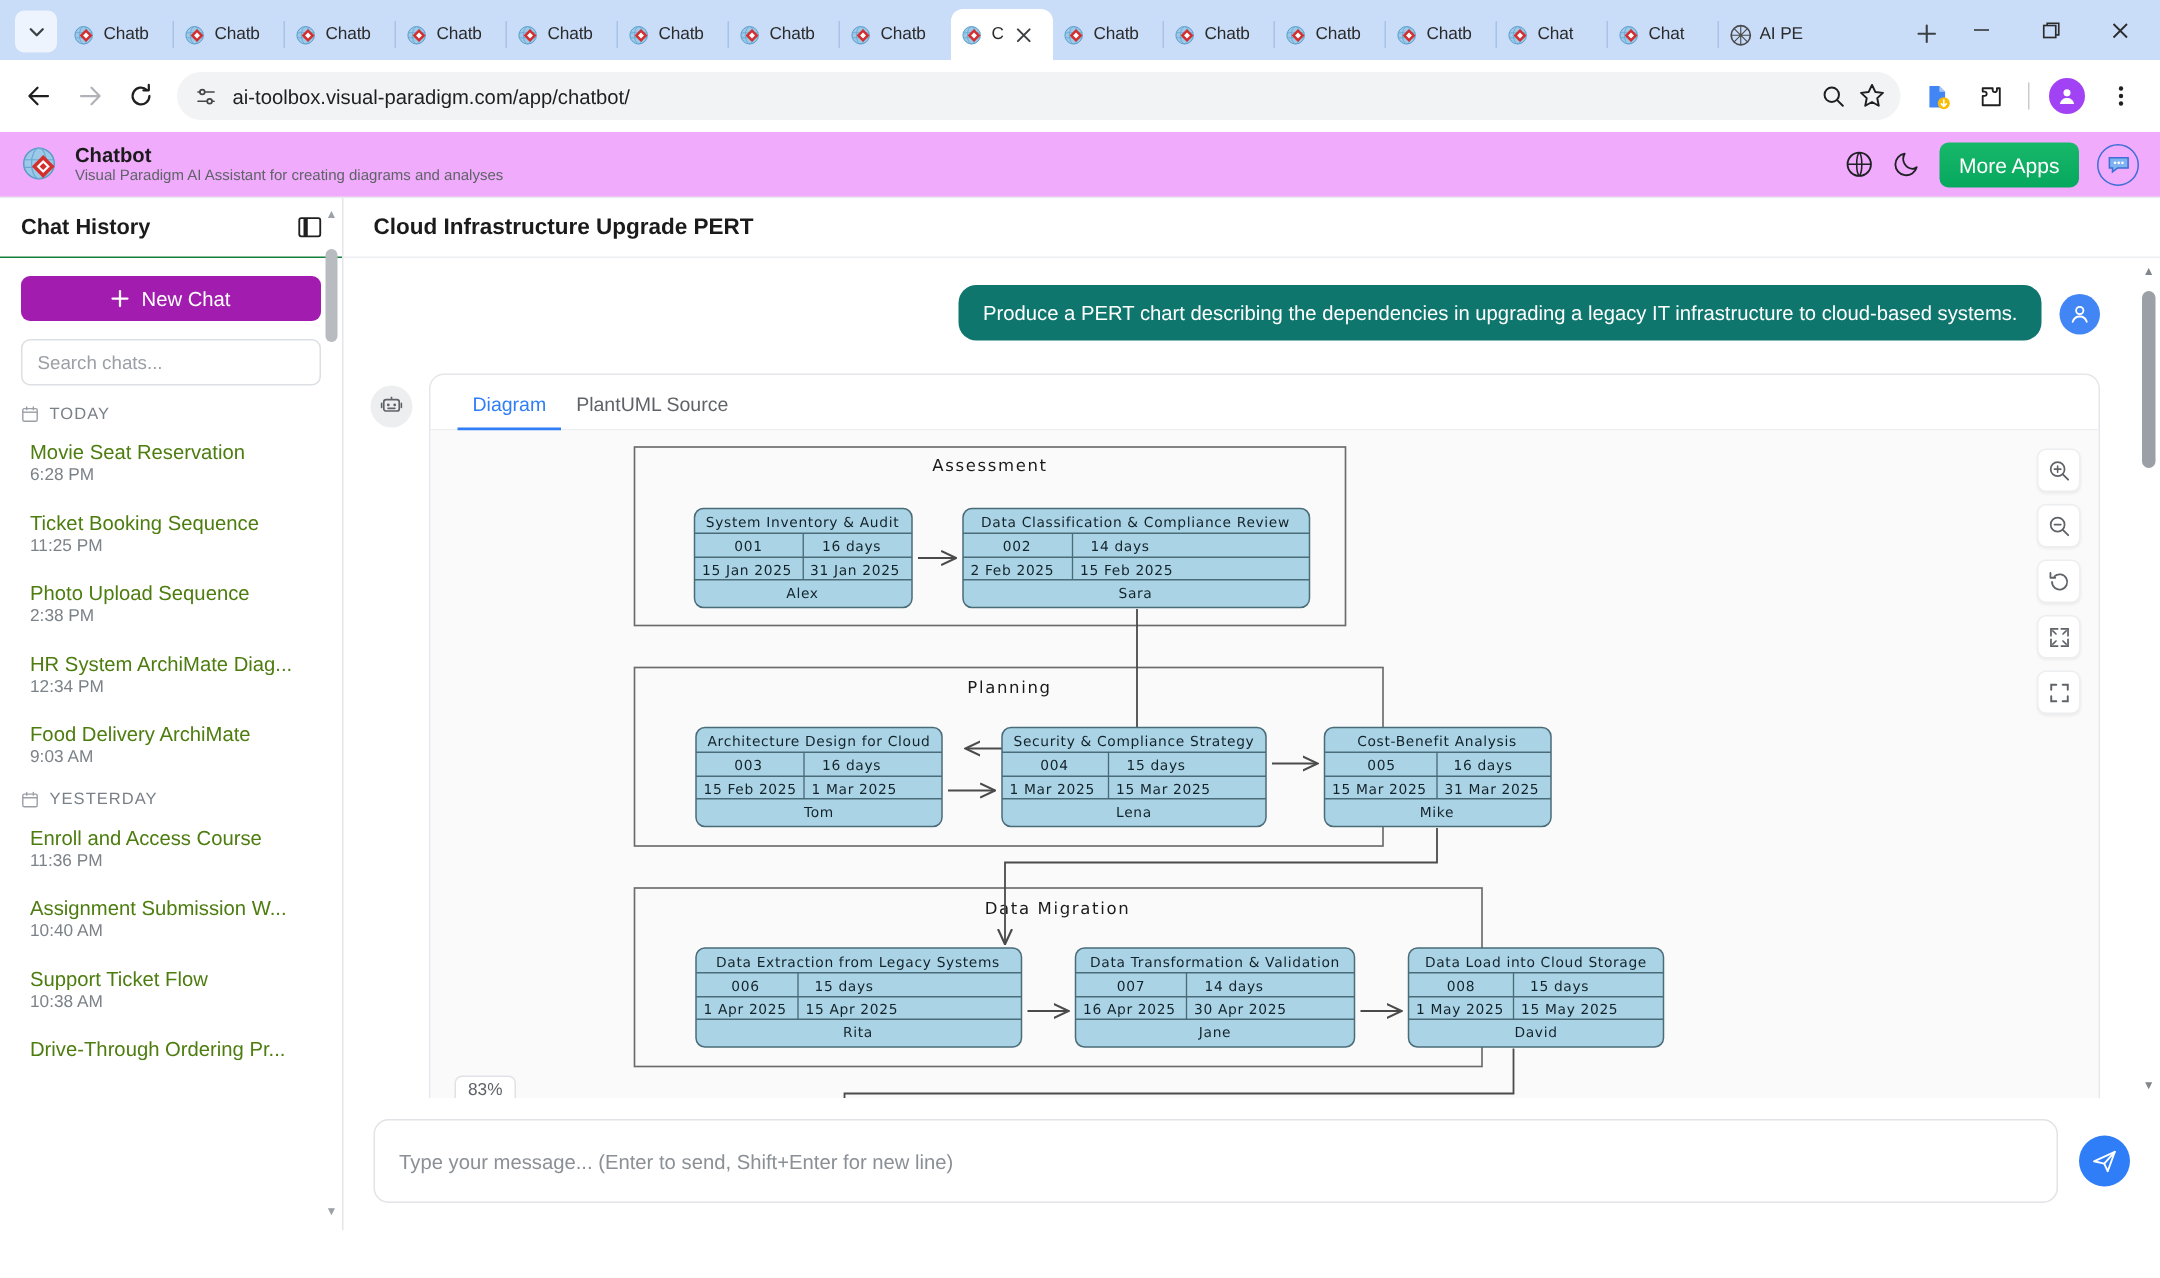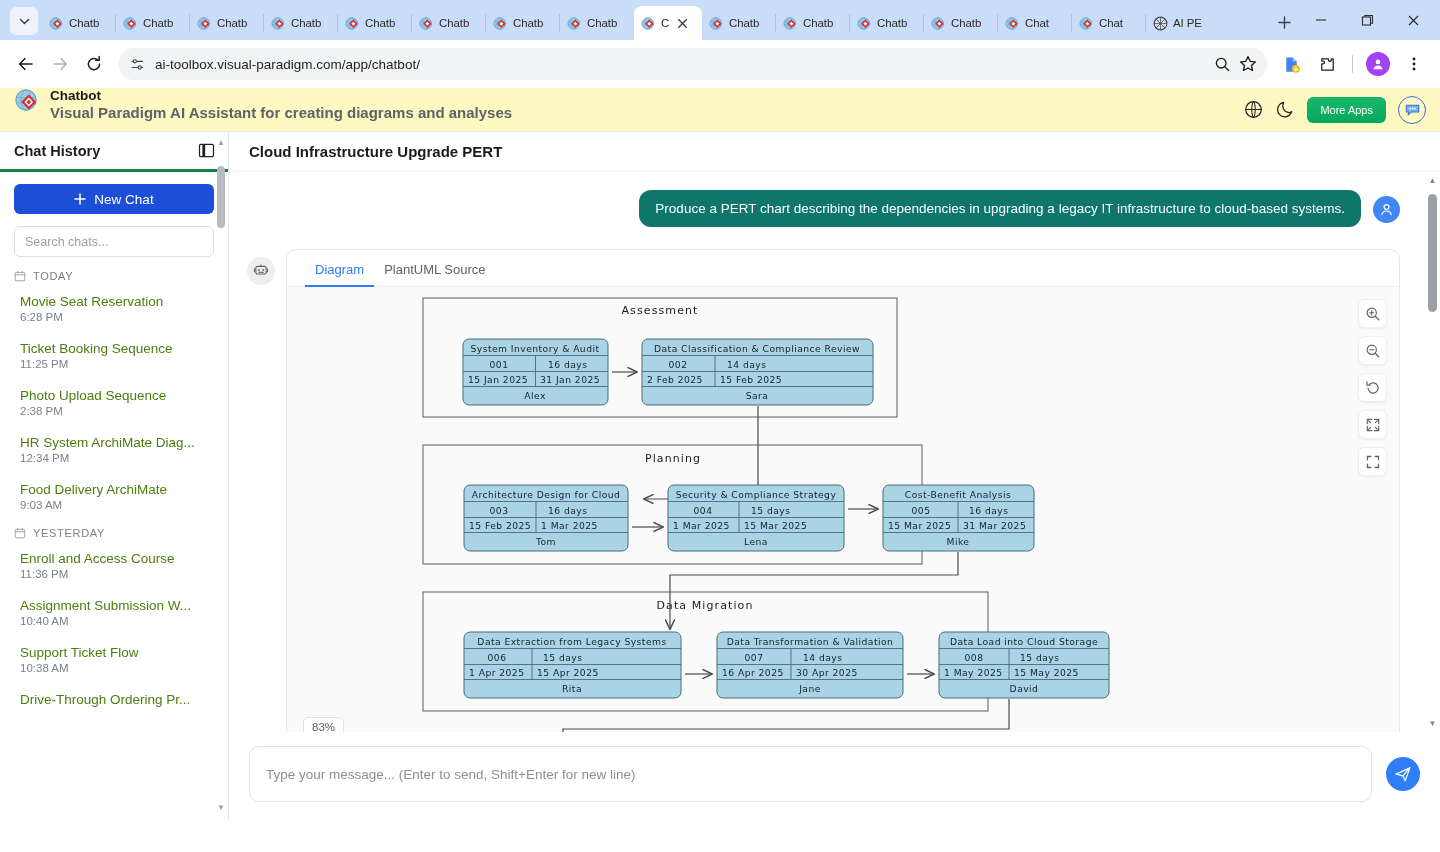--- a/index.html
+++ b/index.html
@@ -76,55 +76,55 @@
   .tb-right { display: flex; align-items: center; gap: 4px; }
   .ext-divider { width: 1px; height: 18px; background: #c8cbd0; margin: 0 5px; }
   .avatar-chip {
     width: 24px; height: 24px; border-radius: 50%; background: #a142f4;
     display: flex; align-items: center; justify-content: center;
     color: #fff; font-size: 12px;
   }
 
   
   .app-header {
-    height: 44px; flex: 0 0 44px; background: #fef9c3; border-bottom: 1px solid #e8eaed;
-    display: flex; padding: 0 14px; gap: 10px;
+    height: 44px; flex: 0 0 44px; background: #f0abfc; border-bottom: 1px solid #e8eaed;
+    display: flex; align-items: center; padding: 0 14px; gap: 10px;
   }
   .app-logo { width: 26px; height: 26px; flex: 0 0 26px; position: relative; }
   .app-titles { display: flex; flex-direction: column; line-height: 1.15; }
   .app-title { font-size: 13.5px; font-weight: 700; color: #1b1b1b; }
-  .app-sub { font-size: 15px; color: #5f6368; font-weight: bold; }
+  .app-sub { font-size: 10px; color: #5f6368; }
   .app-right { margin-left: auto; display: flex; align-items: center; gap: 12px; }
   .hdr-icon { width: 20px; height: 20px; display: flex; align-items: center; justify-content: center; color: #202124; }
   .more-apps {
     background: linear-gradient(180deg,#18b86a,#06a85e); color: #fff;
-    font-size: 11px; padding: 7px 13px; border-radius: 6px; font-weight: 400;
+    font-size: 14px; padding: 7px 13px; border-radius: 6px; font-weight: 400;
     white-space: nowrap;
   }
   .chat-bubble-btn {
     width: 28px; height: 28px; border-radius: 50%; border: 1.6px solid #3d6fd6;
     display: flex; align-items: center; justify-content: center; color: #3d6fd6;
   }
 
   
   .app-body { flex: 1 1 auto; display: flex; min-height: 0; }
 
   
   .sidebar {
     width: 229px; flex: 0 0 229px; background: #fff; border-right: 1px solid #e3e5e8;
     display: flex; flex-direction: column; min-height: 0; position: relative;
   }
   .sb-head {
     height: 40px; flex: 0 0 40px; display: flex; align-items: center;
-    padding: 0 12px 0 14px; border-bottom: 3px solid #15803d;
+    padding: 0 12px 0 14px; border-bottom: 1px solid #15803d;
   }
   .sb-head-title { font-size: 14.5px; font-weight: 700; color: #1b1b1b; }
   .sb-collapse { margin-left: auto; width: 20px; height: 20px; display:flex; align-items:center; justify-content:center; }
   .newchat {
-    margin: 12px 14px 0; height: 30px; background: #1d4ed8; border-radius: 6px;
+    margin: 12px 14px 0; height: 30px; background: #a21caf; border-radius: 6px;
     color: #fff; font-size: 13.5px; display: flex; align-items: center;
     justify-content: center; gap: 8px;
   }
   .search-box {
     margin: 12px 14px 0; height: 31px; border: 1px solid #dcdfe3; border-radius: 6px;
     display: flex; align-items: center; padding: 0 10px;
   }
   .search-box span { font-size: 12.5px; color: #9aa0a6; }
   .sb-list { flex: 1 1 auto; overflow: hidden; margin-top: 9px; position: relative; }
   .sb-group {

